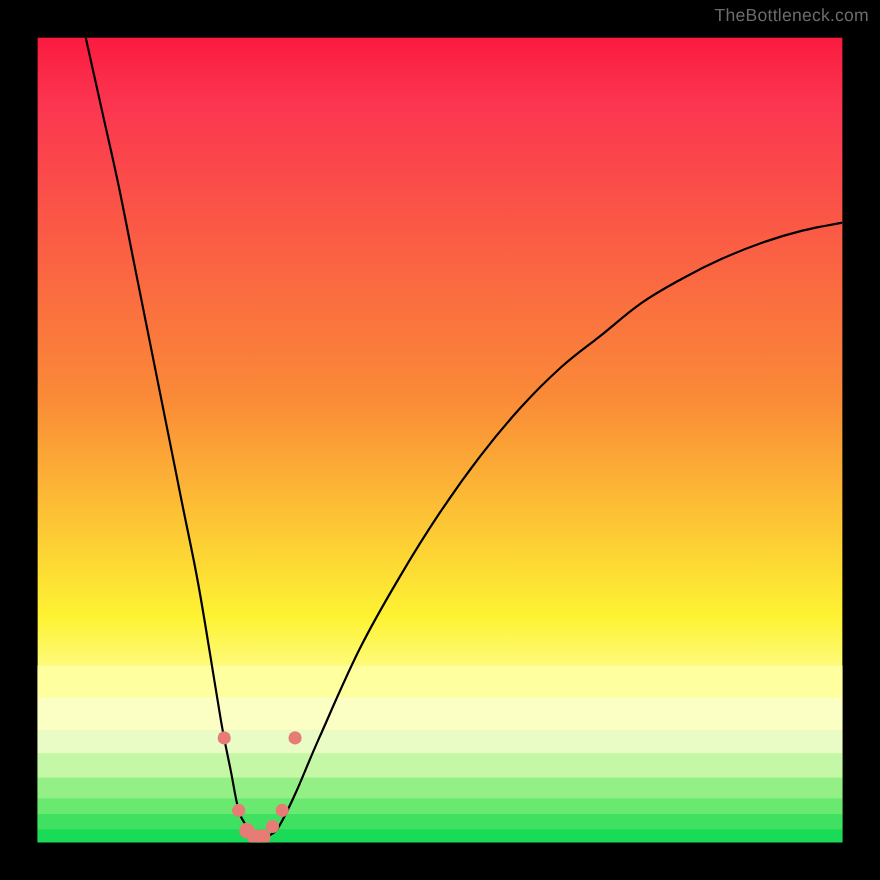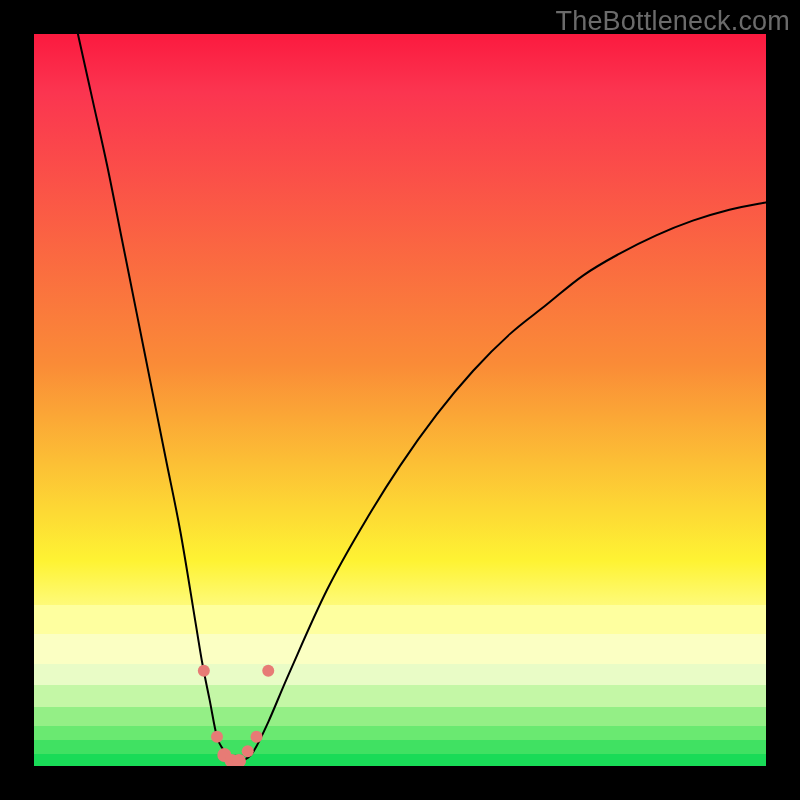--- a/index.html
+++ b/index.html
@@ -31,21 +31,21 @@
   }
   .lower-band {
     position: absolute;
     left: 0; right: 0;
   }
   .attribution {
     position: absolute;
     top: 6px;
     right: 10px;
     color: #6b6b6b;
-    font-size: 27px;
+    font-size: 16px;
     letter-spacing: 0.2px;
     font-weight: 400;
   }
   svg.curve {
     position: absolute;
     left: 0; top: 0;
     width: 732px;
     height: 732px;
   }
 </style>

